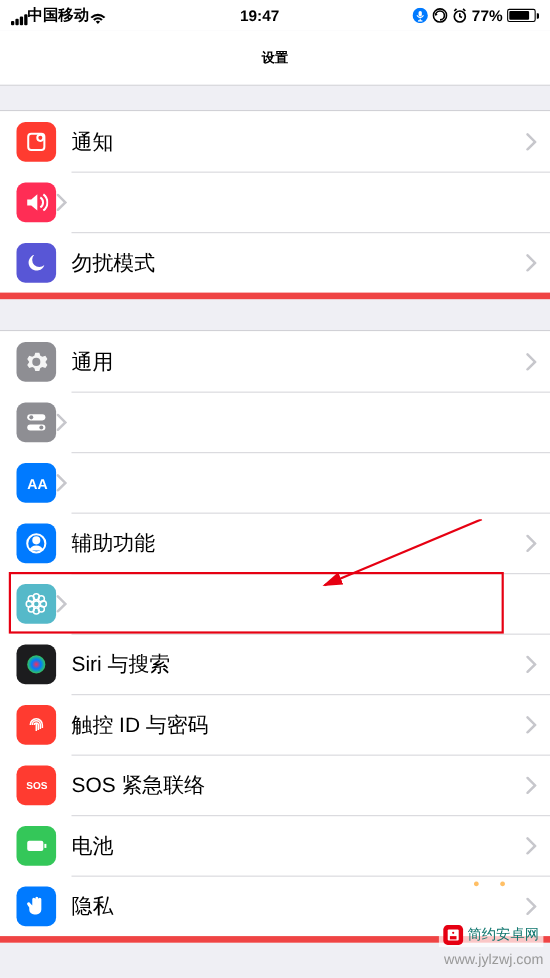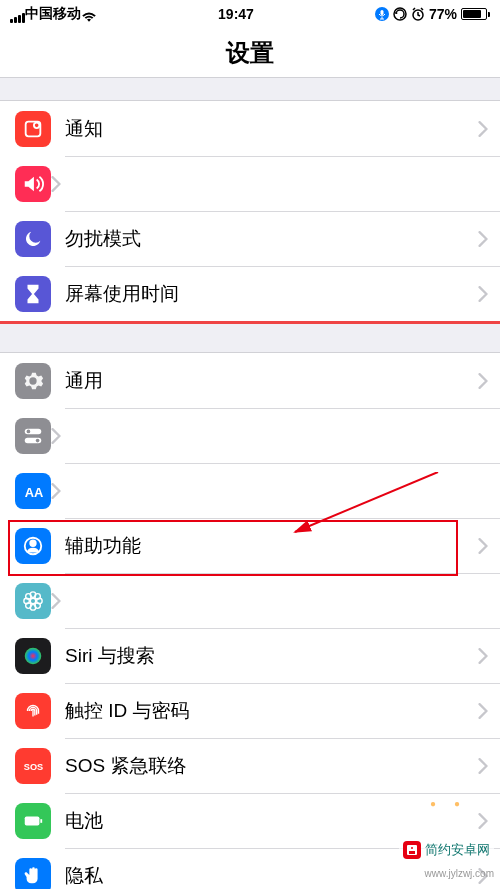--- a/index.html
+++ b/index.html
@@ -32,41 +32,41 @@
     .battery-fill { position:absolute; left:1px; top:1px; bottom:1px; width:77%; background:#000; border-radius:1px; }
     .battery-tip { width:2px; height:5px; background:#000; border-radius:0 1px 1px 0; }
     .nav-bar {
       height: 50px;
       background: #fff;
       display: flex;
       align-items: center;
       justify-content: center;
       border-bottom: 1px solid #d1d1d6;
     }
-    .nav-title { font-size: 24px; font-weight: 600; }
-    .group { background:#fff; border-top:1px solid #d1d1d6; border-bottom:3px solid #ef4444; }
+    .nav-title { font-size: 12px; font-weight: 600; }
+    .group { background:#fff; border-top:1px solid #d1d1d6; border-bottom:6px solid #ef4444; }
     .group.first { margin-top: 22px; }
     .group.second { margin-top: 28px; }
     .row {
       display:flex; align-items:center; height:55px; padding-left:15px; position:relative;
     }
     .row + .row::before {
       content:""; position:absolute; top:0; left:65px; right:0; height:1px; background:#d8d8dc;
     }
     .icon {
       width:36px; height:36px; border-radius:8px; flex-shrink:0; display:flex; align-items:center; justify-content:center;
     }
     .icon svg { width:22px; height:22px; }
     .label { margin-left:14px; font-size:19px; color:#000; flex:1; }
     .chevron { margin-right:12px; color:#c7c7cc; }
     .chevron svg { width:10px; height:16px; display:block; }
     .highlight { position:absolute; left:8px; top:520px; width:450px; height:56px; border:2px solid #e60012; pointer-events:none; }
     .arrow { position:absolute; left:290px; top:472px; pointer-events:none; }
     .watermark { position:absolute; right:6px; bottom:28px; display:flex; align-items:center; gap:4px; font-size:13px; color:#0f766e; background:rgba(255,255,255,0.7); padding:2px 4px; }
-    .watermark-url { position:absolute; right:6px; bottom:10px; font-size:10px; color:#999; }
+    .watermark-url { position:absolute; right:6px; bottom:10px; font-size:13px; color:#999; }
     .wm-icon { width:18px; height:18px; background:#e60012; border-radius:4px; display:flex; align-items:center; justify-content:center; }
     .orange-dots { position:absolute; right:40px; bottom:80px; display:flex; gap:18px; color:#ff9500; font-size:10px; opacity:0.6; }
   </style>
 </head>
 <body>
 
 <div class="status-bar">
   <div class="status-left">
     <span class="signal">
         <span></span>
@@ -144,33 +144,20 @@
           <path d="M20 14A8 8 0 1110 4a6 6 0 0010 10z"></path>
         </svg>
       </div>
       <div class="label">勿扰模式</div>
       <div class="chevron">
         <svg viewBox="0 0 8 14">
           <path d="M1 1l6 6-6 6" fill="none" stroke="#c7c7cc" stroke-width="2" stroke-linecap="round"></path>
         </svg>
       </div>
     </div>
-    <div class="row">
-      <div class="icon" style="background: rgb(88, 86, 214);">
-        <svg viewBox="0 0 24 24" fill="#fff">
-          <path d="M6 2h12v4l-5 6 5 6v4H6v-4l5-6-5-6V2z"></path>
-        </svg>
-      </div>
-      <div class="label">屏幕使用时间</div>
-      <div class="chevron">
-        <svg viewBox="0 0 8 14">
-          <path d="M1 1l6 6-6 6" fill="none" stroke="#c7c7cc" stroke-width="2" stroke-linecap="round"></path>
-        </svg>
-      </div>
-    </div>
   </div>
 <div class="group second" id="group2">
     <div class="row">
       <div class="icon" style="background: rgb(142, 142, 147);">
         <svg viewBox="0 0 24 24" fill="#fff">
           <path d="M12 8a4 4 0 100 8 4 4 0 000-8zm9 4l2 3-2 3-3-1a8 8 0 01-2 1l-1 3h-4l-1-3a8 8 0 01-2-1l-3 1-2-3 2-3-2-3 2-3 3 1a8 8 0 012-1l1-3h4l1 3a8 8 0 012 1l3-1 2 3-2 3z" opacity="0.9"></path>
         </svg>
       </div>
       <div class="label">通用</div>
       <div class="chevron">

